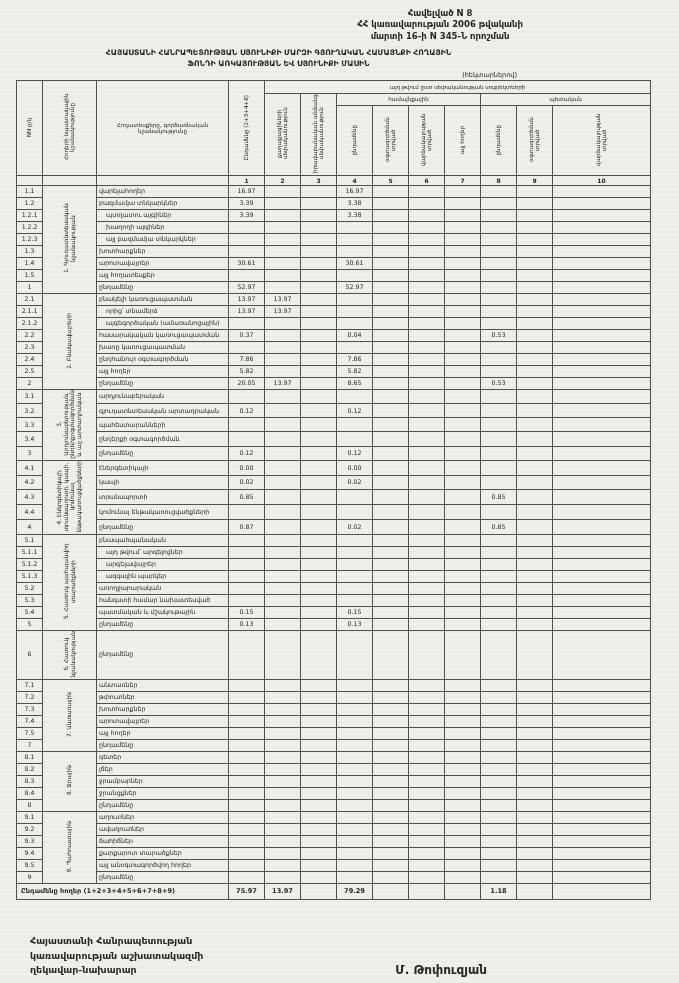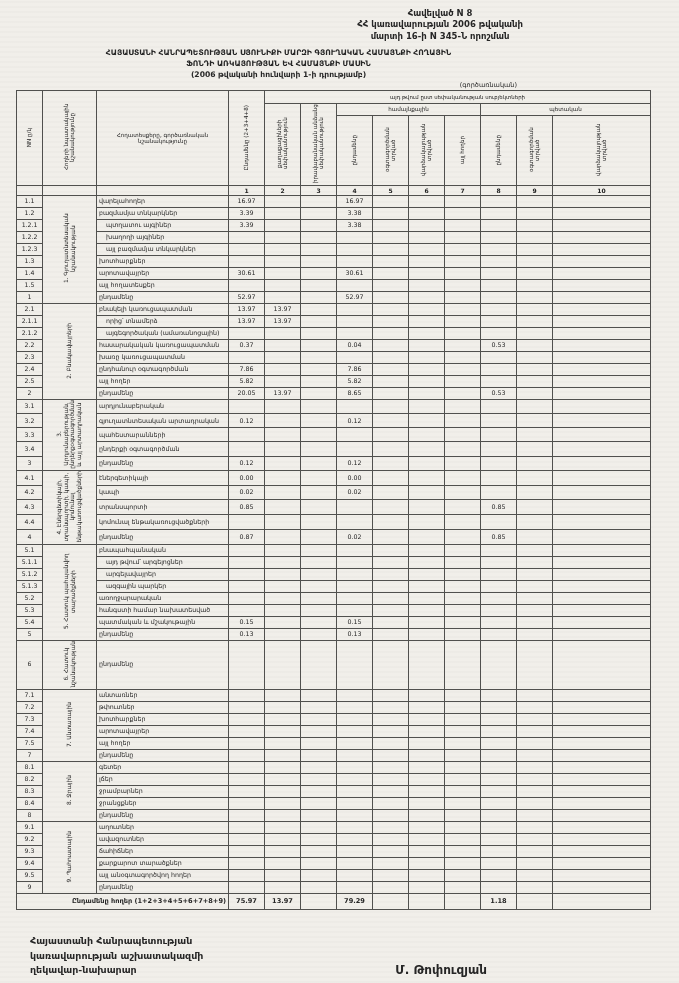--- a/index.html
+++ b/index.html
@@ -40,46 +40,45 @@
   td.grp { text-align:center; vertical-align:middle; padding:0; }
   td.grp span.vt { font-size:5.8px; max-height:140px; }
   tr.nums th { height:10px; font-size:6px; font-weight:bold; }
   tbody td { height:12px; font-size:6.3px; line-height:1; padding:0 2px; vertical-align:middle; }
   td.code { text-align:center; font-size:6.2px; }
   td.lab { text-align:left; }
   td.lab.ind { padding-left:9px; }
   td.val { text-align:center; }
   tr.tallrow td { height:46px; }
   tr.grand td { height:16px; font-weight:bold; font-size:6.6px; }
-  td.glabel { text-align:right; padding-left:4px; }
+  td.glabel { text-align:left; padding-left:4px; }
 
   
   .footer { position:absolute; left:30px; right:24px; bottom:6px;
             display:flex; justify-content:space-between; align-items:flex-end; }
   .footer-left { font-size:9.5px; font-weight:bold; line-height:1.5; }
   .signature { font-size:12px; font-weight:bold; margin-right:30px;margin-top:36px; }
 </style>
 </head>
 <body>
 
 <div class="page">
 
   <div class="corner">
     <div>Հավելված N 8</div>
     <div>ՀՀ կառավարության 2006 թվականի</div>
     <div>մարտի 16-ի N 345-Ն որոշման</div>
   </div>
 
   <div class="titleblock">
     <div class="subtitle">ՀԱՅԱՍՏԱՆԻ ՀԱՆՐԱՊԵՏՈՒԹՅԱՆ ՍՅՈՒՆԻՔԻ ՄԱՐԶԻ ԳՅՈՒՂԱԿԱՆ ՀԱՄԱՅՆՔԻ ՀՈՂԱՅԻՆ</div>
-    <div class="subtitle">ՖՈՆԴԻ ԱՌԿԱՅՈՒԹՅԱՆ ԵՎ ՀԱՄԱՅՆՔԻ ՄԱՍԻՆ</div>
-    <div class="subtitle3">(2006 թվականի հունվարի 1-ի դրությամբ)</div>
+    <div class="subtitle">ՖՈՆԴԻ ԱՌԿԱՅՈՒԹՅԱՆ ԵՎ ՍՅՈՒՆԻՔԻ ՄԱՍԻՆ</div>
   </div>
 
-  <div class="unit-note">(գործառնական)</div>
+  <div class="unit-note">(հեկտարներով)</div>
 
   <table>
     <colgroup>
       <col style="width:26px">
         <col style="width:54px">
         <col style="width:132px">
       <col style="width:36px">
         <col style="width:36px">
         <col style="width:36px">
         <col style="width:36px">

